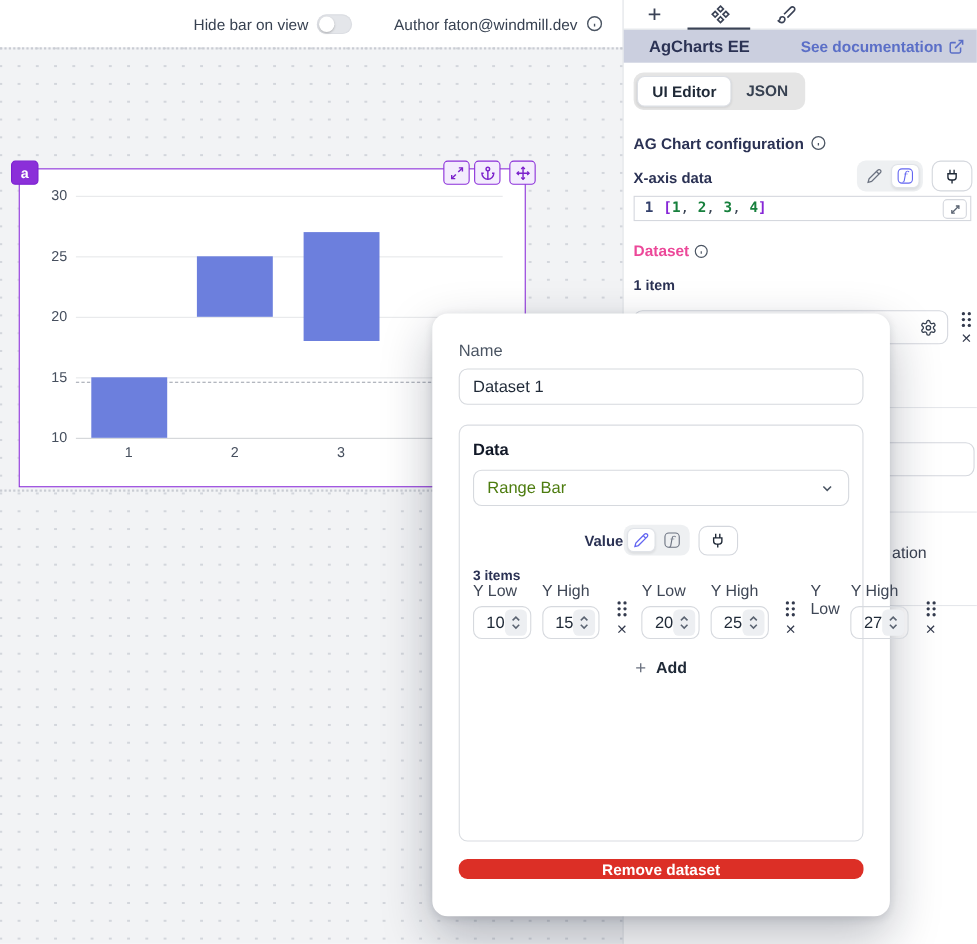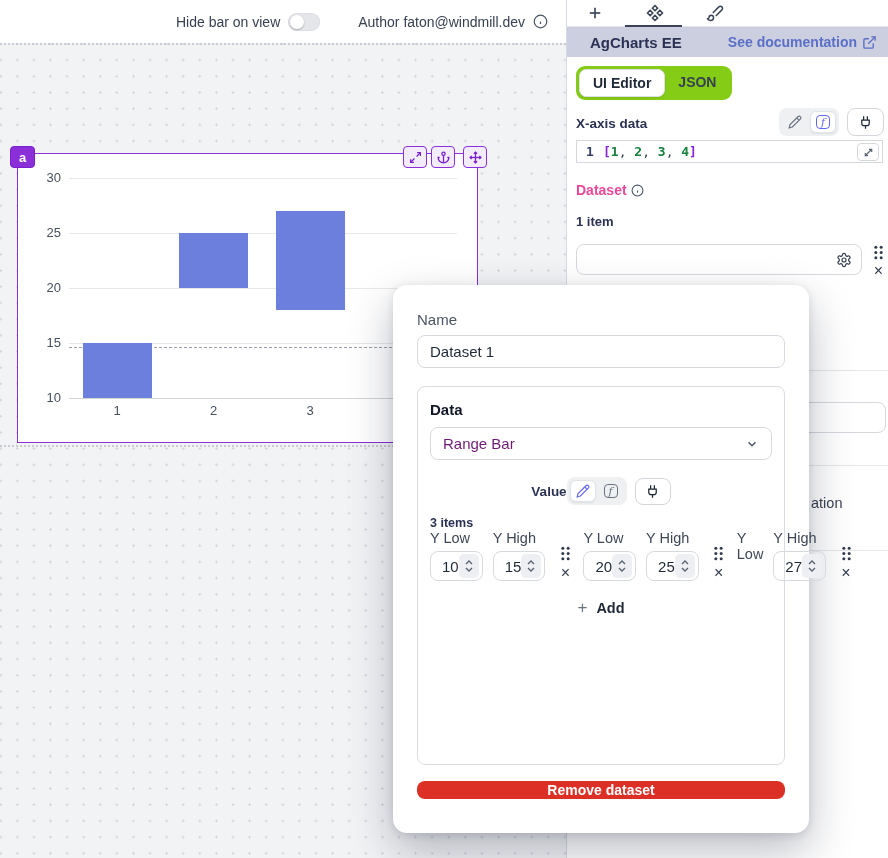--- a/index.html
+++ b/index.html
@@ -45,21 +45,21 @@
   .rp-tabs { position:relative; height:27px; border-bottom:1px solid #e2e4e9; display:flex; align-items:center; gap:38px; padding-left:17px; }
   .rp-tab { width:22px; height:22px; display:flex; align-items:center; justify-content:center; color:#3b4356; }
   .rp-tab svg { width:18px; height:18px; }
   .tab-underline { position:absolute; left:58px; bottom:-1px; width:57px; height:2.5px; background:#3b4356; }
   .rp-header { height:30px; background:#cbcfdf; display:flex; align-items:center; justify-content:space-between; padding:0 11px 0 23px; }
   .rp-title { font-size:15px; font-weight:bold; color:#2b3254; }
   .doc-link { display:flex; align-items:center; gap:5px; font-size:14px; font-weight:bold; color:#5b6fc7; }
   .doc-link svg { width:15px; height:15px; }
   .rp-body { padding:7px 4px 0 9px; position:relative; }
 
-  .seg { display:inline-flex; background:#84cc16; border-radius:9px; padding:3px; margin-top:2px; }
+  .seg { display:inline-flex; background:#e5e5e5; border-radius:9px; padding:3px; margin-top:2px; }
   .seg-btn { font-size:14px; font-weight:bold; padding:5px 13px; border-radius:7px; color:#374151; }
   .seg-btn.active { background:#fff; border:1px solid #dcdfe5; box-shadow:0 1px 2px rgba(0,0,0,.08); color:#1f2937; }
 
   .cfg-title { margin-top:22px; font-size:14px; font-weight:bold; color:#2b3254; display:flex; align-items:center; gap:6px; }
 
   .row-between { display:flex; justify-content:space-between; align-items:flex-end; margin-top:8px; }
   .field-label { font-size:13.5px; font-weight:bold; color:#2b3254; padding-bottom:5px; }
   .icon-cluster { display:flex; align-items:center; gap:8px; }
   .icon-group { display:flex; align-items:center; gap:2px; background:#eef0f2; border-radius:8px; padding:3px; }
   .ig-btn { width:26px; height:22px; display:flex; align-items:center; justify-content:center; color:#6b7280; border-radius:6px; }
@@ -101,21 +101,21 @@
   
   .modal { position:absolute; left:393px; top:285px; width:416px; height:548px; background:#fff;
     border-radius:14px; box-shadow:0 18px 45px rgba(15,23,42,.28), 0 2px 8px rgba(15,23,42,.12);
     padding:26px 24px 24px 24px; z-index:60; }
   .m-label { font-size:15px; color:#4b5563; }
   .m-input { margin-top:7px; height:33px; border:1px solid #d6d9de; border-radius:8px;
     display:flex; align-items:center; padding:0 12px; font-size:15px; color:#1f2937; }
   .m-section { margin-top:18px; border:1px solid #d9dce1; border-radius:8px; padding:14px 12px 12px 12px; height:379px; }
   .m-sec-title { font-size:15px; font-weight:bold; color:#111827; }
   .m-select { margin-top:9px; height:33px; border:1px solid #d6d9de; border-radius:8px;
-    display:flex; align-items:center; justify-content:space-between; padding:0 12px; font-size:15px; color:#701a75; }
+    display:flex; align-items:center; justify-content:space-between; padding:0 12px; font-size:15px; color:#4d7c0f; }
   .m-select svg { width:14px; height:14px; color:#4b5563; }
   .val-row { display:flex; justify-content:center; align-items:center; margin-top:17px; }
   .val-label { font-size:13.5px; font-weight:bold; color:#2b3254; }
   .items-count { margin-top:11px; font-size:12.5px; font-weight:bold; color:#2b3254; }
   .vrows { margin-top:0; display:flex; gap:8px; }
   .vrow { display:grid; grid-template-columns:1fr 1fr 20px; column-gap:10px; }
   .vcol .flabel { font-size:14.5px; color:#3f4756; display:block; }
   .num-input { margin-top:5px; height:30px; border:1px solid #d6d9de; border-radius:8px;
     display:flex; align-items:center; justify-content:space-between; padding:0 3px 0 11px; font-size:15px; color:#1f2937; }
   .stepper { width:20px; height:24px; background:#edeff2; border-radius:5px; color:#5b6472;
@@ -243,20 +243,28 @@
         </svg>
     </a>
   </div>
 
   <div class="rp-body">
     <div class="seg">
       <span class="seg-btn active">UI Editor</span>
       <span class="seg-btn">JSON</span>
     </div>
 
+    <div class="cfg-title">
+      <span>AG Chart configuration</span>
+      <svg class="info-ic" style="width:14px;height:14px" viewBox="0 0 24 24" fill="none" stroke="currentColor" stroke-width="2">
+          <circle cx="12" cy="12" r="10"></circle>
+          <path d="M12 16v-4"></path>
+          <path d="M12 8h.01"></path>
+        </svg>
+    </div>
 
     <div class="row-between">
       <span class="field-label">X-axis data</span>
       <div class="icon-cluster">
         <div class="icon-group">
           <span class="ig-btn">
             <svg viewBox="0 0 24 24" fill="none" stroke="currentColor" stroke-width="2">
                 <path d="M17 3a2.85 2.83 0 1 1 4 4L7.5 20.5 2 22l1.5-5.5Z"></path>
                 <path d="m15 5 4 4"></path>
               </svg>

